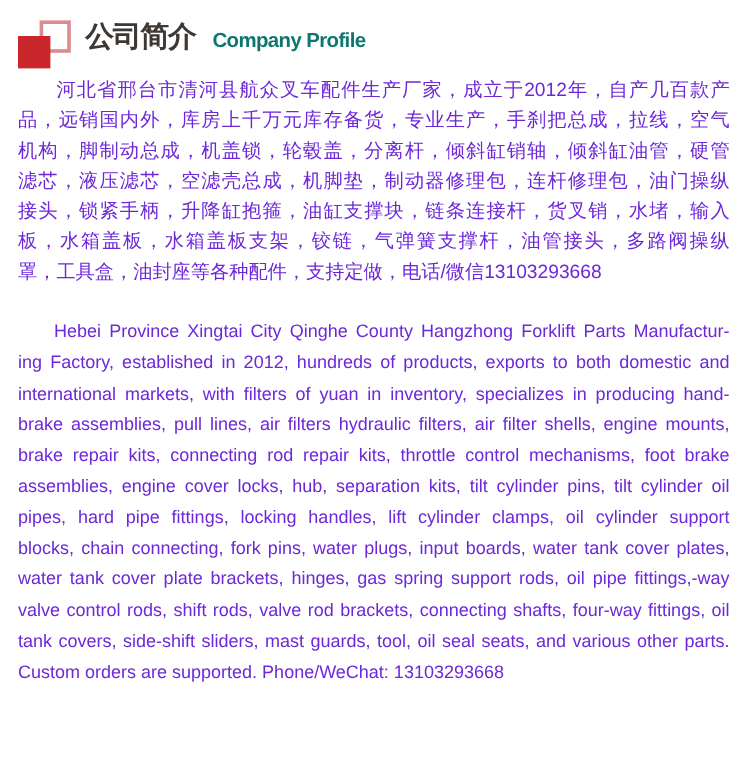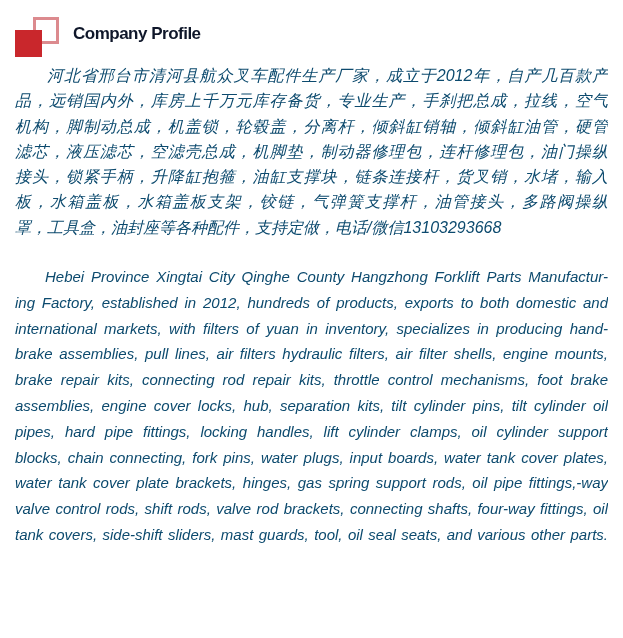--- a/index.html
+++ b/index.html
@@ -61,32 +61,31 @@
     color: #3d3834;
     padding-bottom: 5px;
     white-space: nowrap;
   }
   .title-en {
     margin-left: 14px;
     font-size: 17px;
     font-weight: 700;
     line-height: 1;
     letter-spacing: -0.5px;
-    color: #0f172a;
+    color: #0f766e;
     padding-bottom: 6px;
     white-space: nowrap;
   }
 
   
   .content {
     padding: 0 15px;
   }
   .para {
-    color: #0c4a6e;
-    font-style: italic;
+    color: #6d28d9;
   }
   .para.zh {
     margin-top: 15px;
     font-size: 16px;
     line-height: 25.3px;
   }
   .para.en {
     margin-top: 24px;
     font-size: 15px;
     line-height: 25.8px;
@@ -107,20 +106,21 @@
 </head>
 <body>
 
 <div class="page">
 
   <header class="header">
     <span class="logo">
       <span class="sq-outline"></span>
       <span class="sq-solid"></span>
     </span>
+    <h1 class="title-zh">公司简介</h1>
     <span class="title-en">Company Profile</span>
   </header>
 
   <main class="content">
     <section class="para zh">
         <div class="para-line first">河北省邢台市清河县航众叉车配件生产厂家，成立于2012年，自产几百款产</div>
         <div class="para-line">品，远销国内外，库房上千万元库存备货，专业生产，手刹把总成，拉线，空气</div>
         <div class="para-line">机构，脚制动总成，机盖锁，轮毂盖，分离杆，倾斜缸销轴，倾斜缸油管，硬管</div>
         <div class="para-line">滤芯，液压滤芯，空滤壳总成，机脚垫，制动器修理包，连杆修理包，油门操纵</div>
         <div class="para-line">接头，锁紧手柄，升降缸抱箍，油缸支撑块，链条连接杆，货叉销，水堵，输入</div>
@@ -132,16 +132,17 @@
         <div class="para-line">ing Factory, established in 2012, hundreds of products, exports to both domestic and</div>
         <div class="para-line">international markets, with filters of yuan in inventory, specializes in producing hand-</div>
         <div class="para-line">brake assemblies, pull lines, air filters hydraulic filters, air filter shells, engine mounts,</div>
         <div class="para-line">brake repair kits, connecting rod repair kits, throttle control mechanisms, foot brake</div>
         <div class="para-line">assemblies, engine cover locks, hub, separation kits, tilt cylinder pins, tilt cylinder oil</div>
         <div class="para-line">pipes, hard pipe fittings, locking handles, lift cylinder clamps, oil cylinder support</div>
         <div class="para-line">blocks, chain connecting, fork pins, water plugs, input boards, water tank cover plates,</div>
         <div class="para-line">water tank cover plate brackets, hinges, gas spring support rods, oil pipe fittings,-way</div>
         <div class="para-line">valve control rods, shift rods, valve rod brackets, connecting shafts, four-way fittings, oil</div>
         <div class="para-line">tank covers, side-shift sliders, mast guards, tool, oil seal seats, and various other parts.</div>
+        <div class="para-line last">Custom orders are supported. Phone/WeChat: 13103293668</div>
       </section>
   </main>
 
 </div>
 
 </body></html>

